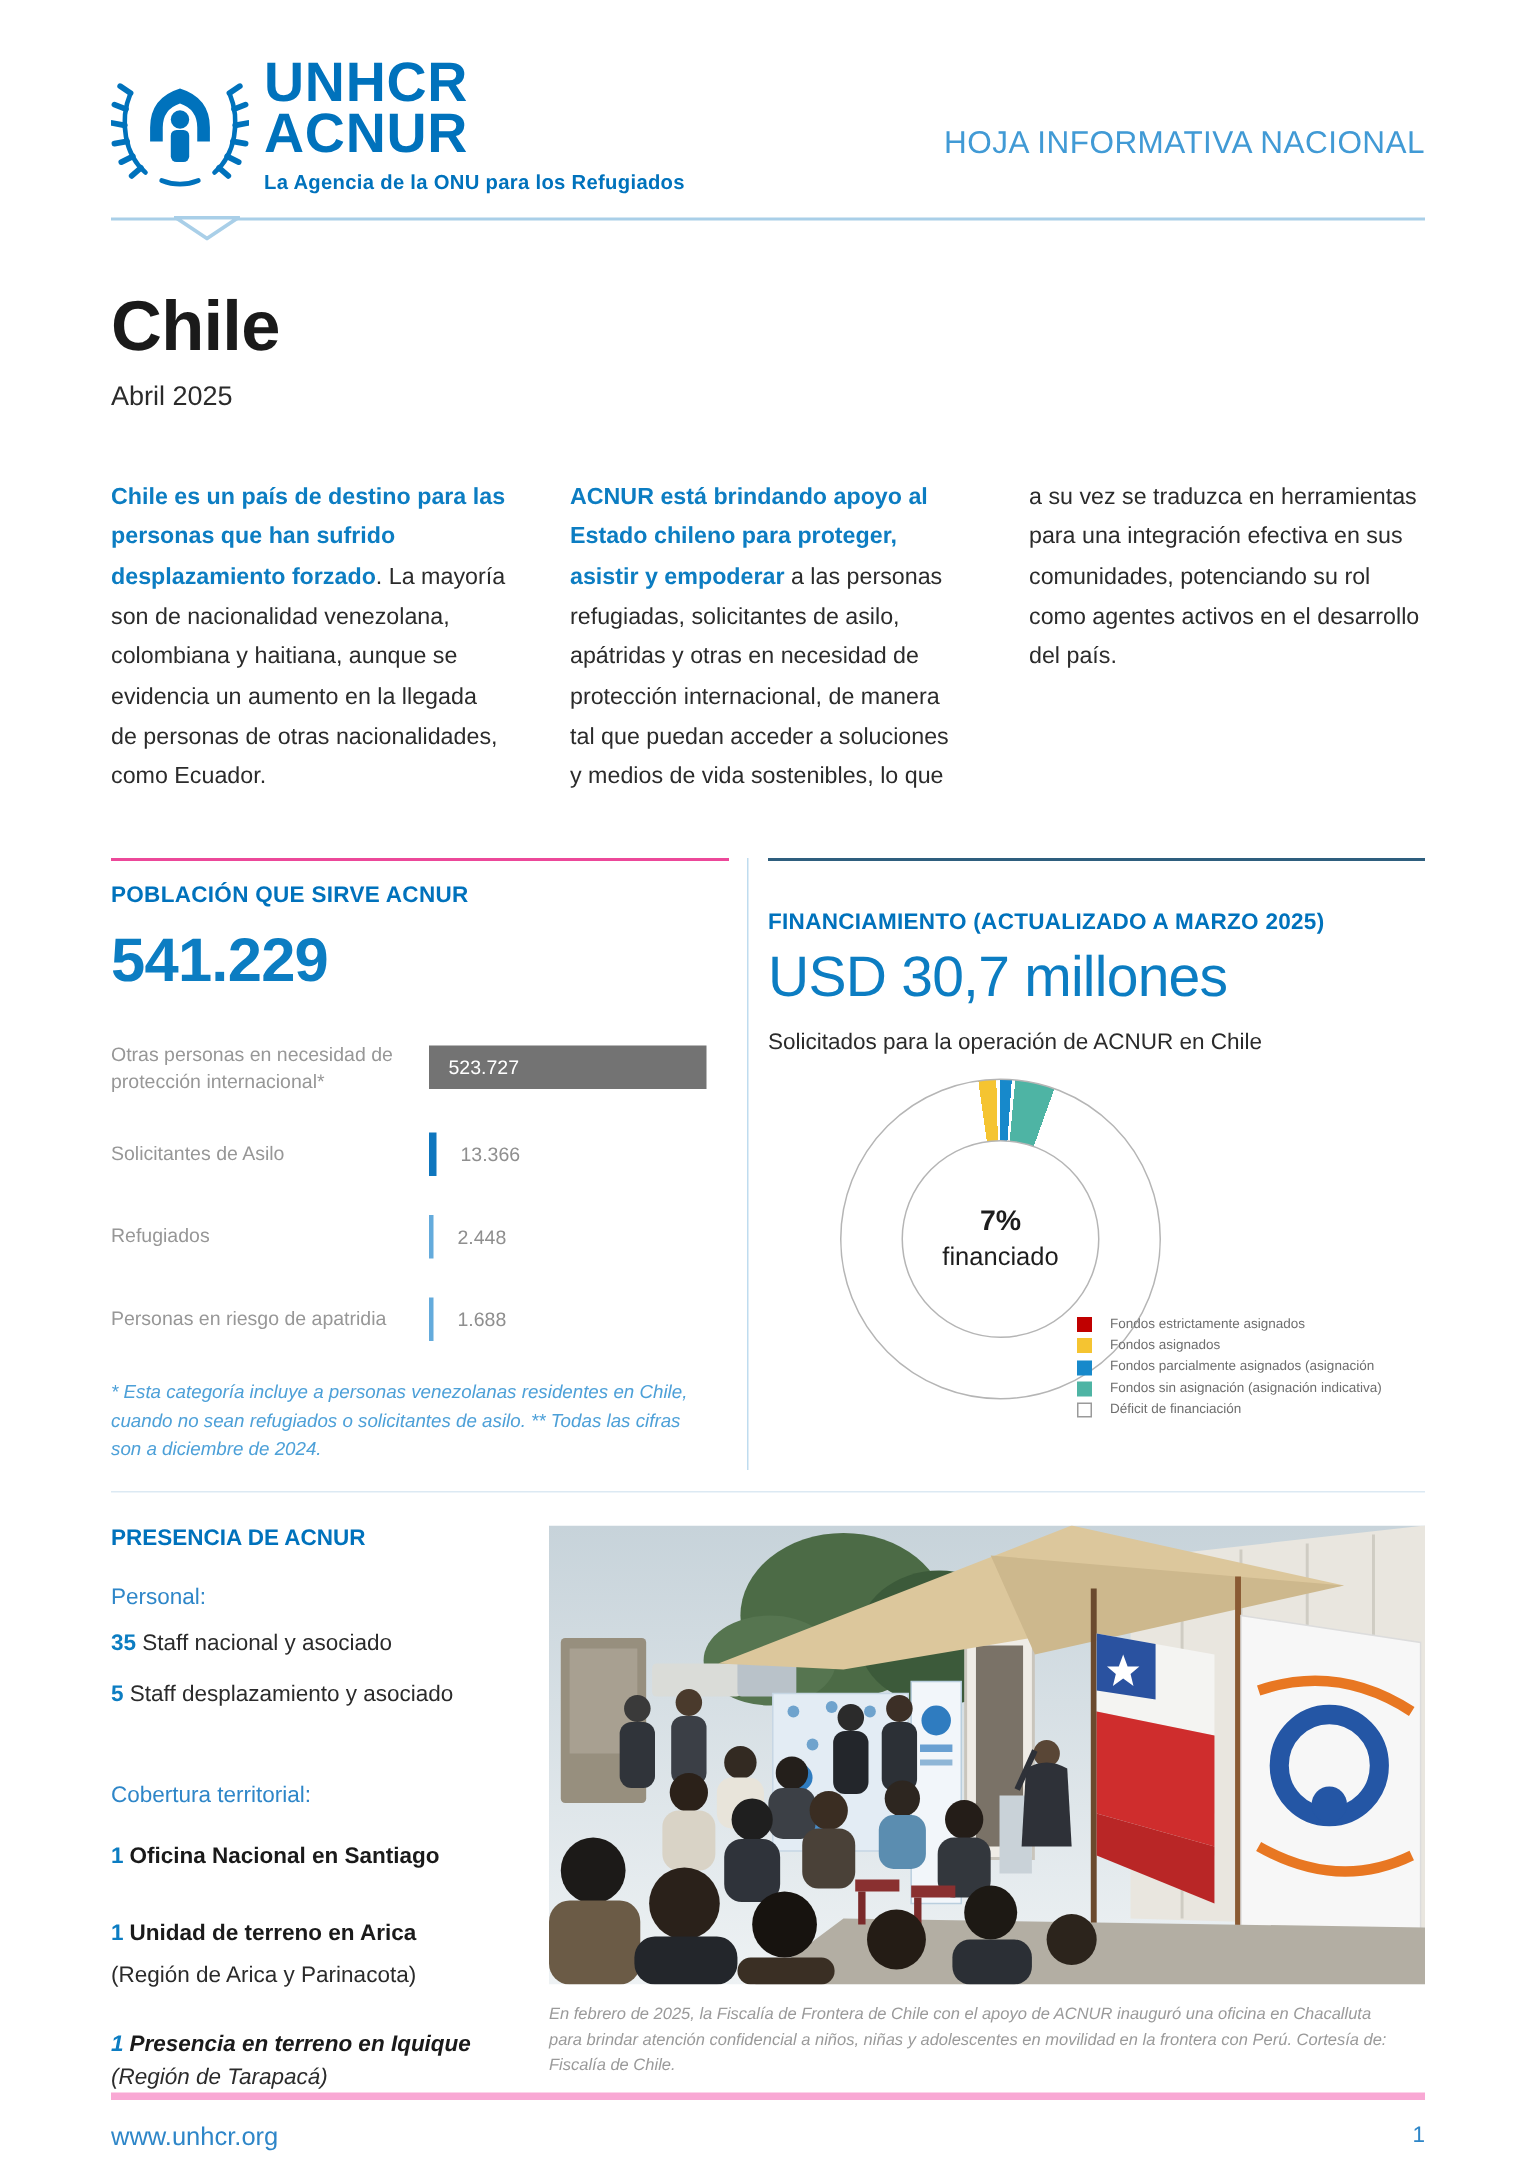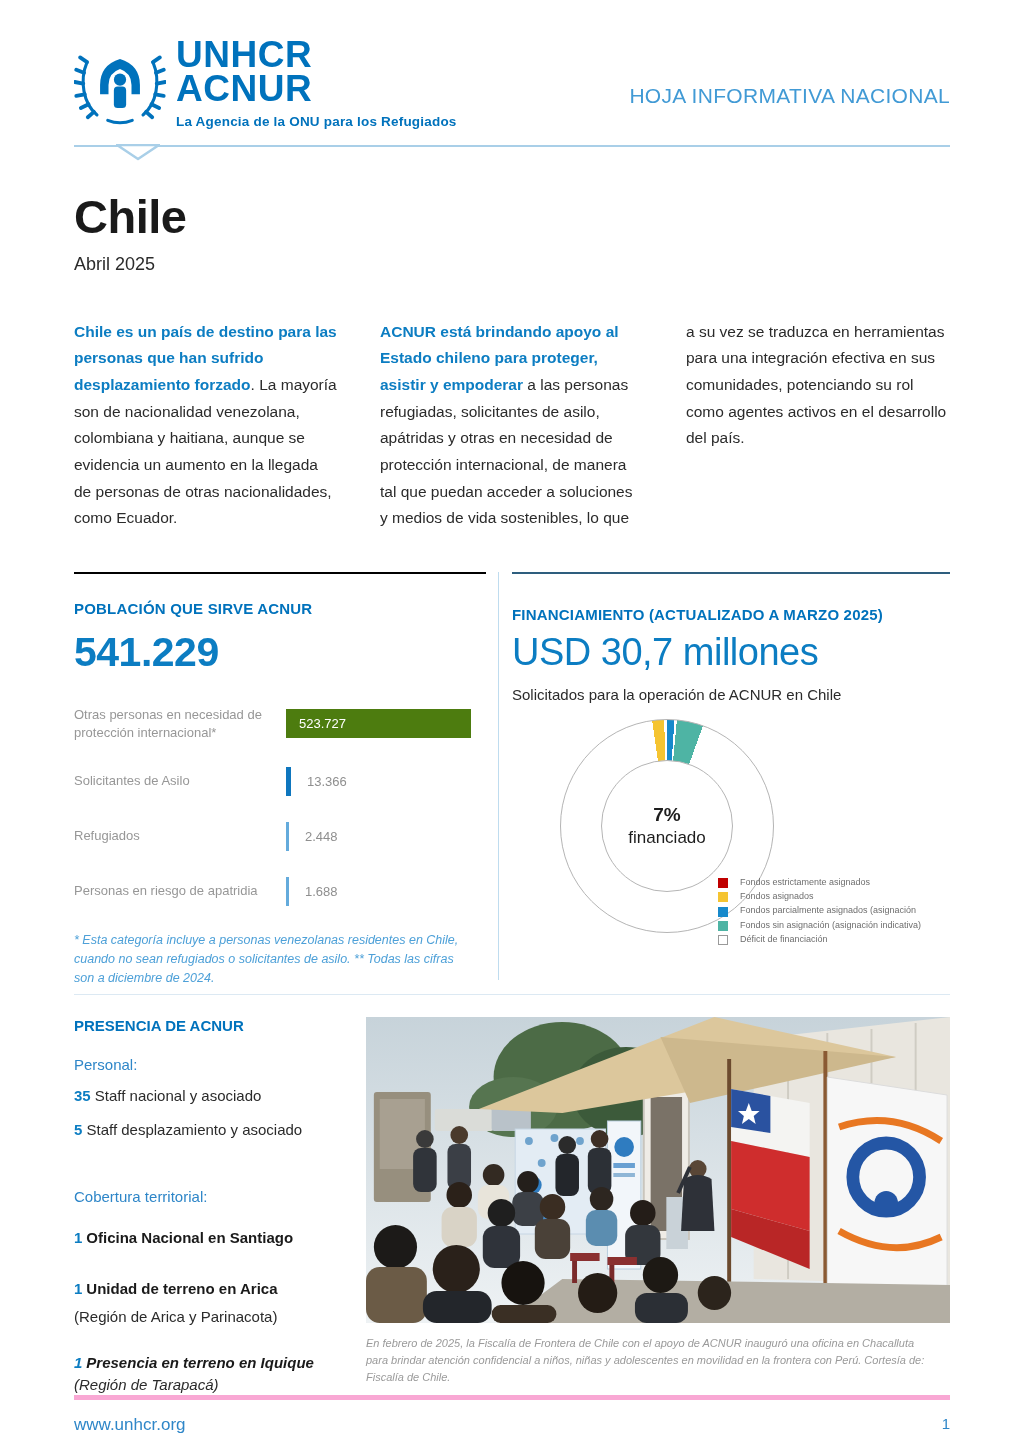--- a/index.html
+++ b/index.html
@@ -24,21 +24,21 @@
   .title { font-size:47px; font-weight:bold; color:#1a1a1a; letter-spacing:-.5px; margin-top:34px; }
   .subtitle-date { font-size:18px; color:#2b2b2b; margin-top:10px; }
 
   
   .intro { display:flex; gap:42px; margin-top:44px; }
   .intro .col { flex:1; font-size:15.5px; line-height:1.72; color:#2b2b2b; }
   .lead { color:#0C7DC2; font-weight:bold; }
 
   
   .stats { display:flex; margin-top:40px; min-height:408px; }
-  .population { width:412px; border-top:2px solid #000000; padding-top:26px; margin-right:12px; }
+  .population { width:412px; border-top:2px solid #ec4899; padding-top:14px; margin-right:12px; }
   .divider-v { width:1px; background:#BFDCEF; }
   .funding { flex:1; border-top:2px solid #2E5E7E; padding-top:32px; margin-left:13px; position:relative; }
 
   .sec-heading { font-size:15px; font-weight:bold; color:#0072BC; letter-spacing:.2px; }
   .big-number { font-size:41px; font-weight:bold; color:#0C7DC2; margin-top:12px; letter-spacing:-.5px; }
 
   .pop-rows { margin-top:30px; }
   .pop-row { display:flex; align-items:center; margin-bottom:25px; min-height:30px; }
   .pop-label { width:212px; font-size:13px; color:#979797; line-height:1.35; padding-right:8px; }
   .pop-barzone { flex:1; display:flex; align-items:center; }
@@ -148,21 +148,21 @@
   <div class="stats">
 
     <section class="population">
       <div class="sec-heading">POBLACIÓN QUE SIRVE ACNUR</div>
       <div class="big-number">541.229</div>
 
       <div class="pop-rows">
         <div class="pop-row">
           <div class="pop-label">Otras personas en necesidad de protección internacional*</div>
           <div class="pop-barzone">
-            <div class="pop-bar" style="width: 185px; background: #4d7c0f;">
+            <div class="pop-bar" style="width: 185px; background: #737373;">
               <span class="pop-val-in">523.727</span>
             </div>
           </div>
         </div>
         <div class="pop-row">
           <div class="pop-label">Solicitantes de Asilo</div>
           <div class="pop-barzone">
             <div class="pop-bar" style="width: 5px; background: rgb(14, 118, 190);"></div>
             <span class="pop-val">13.366</span>
           </div>

